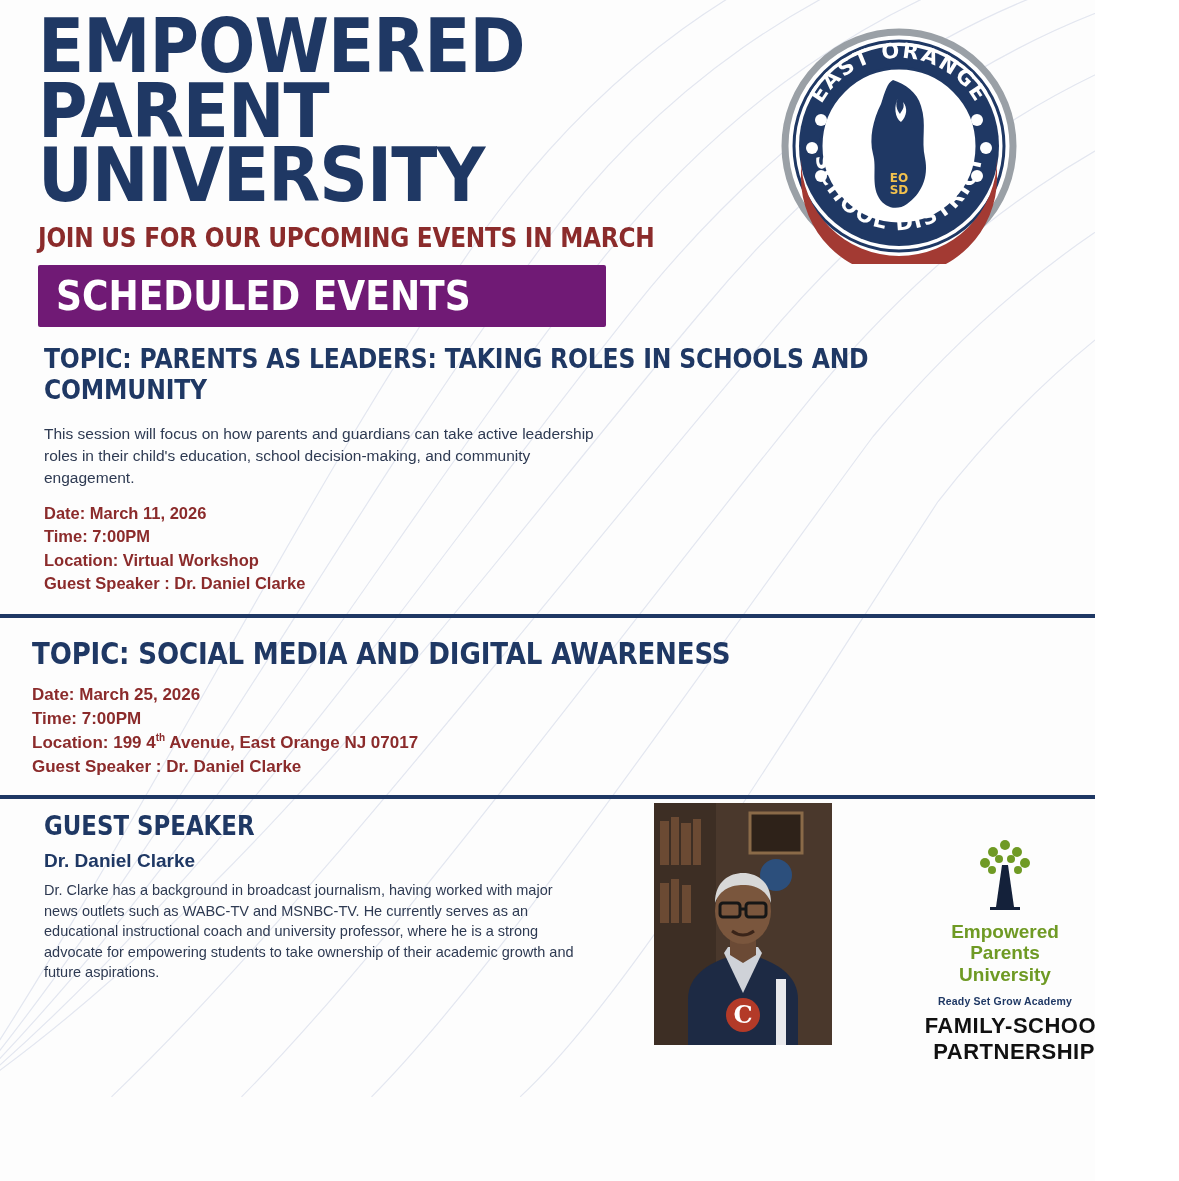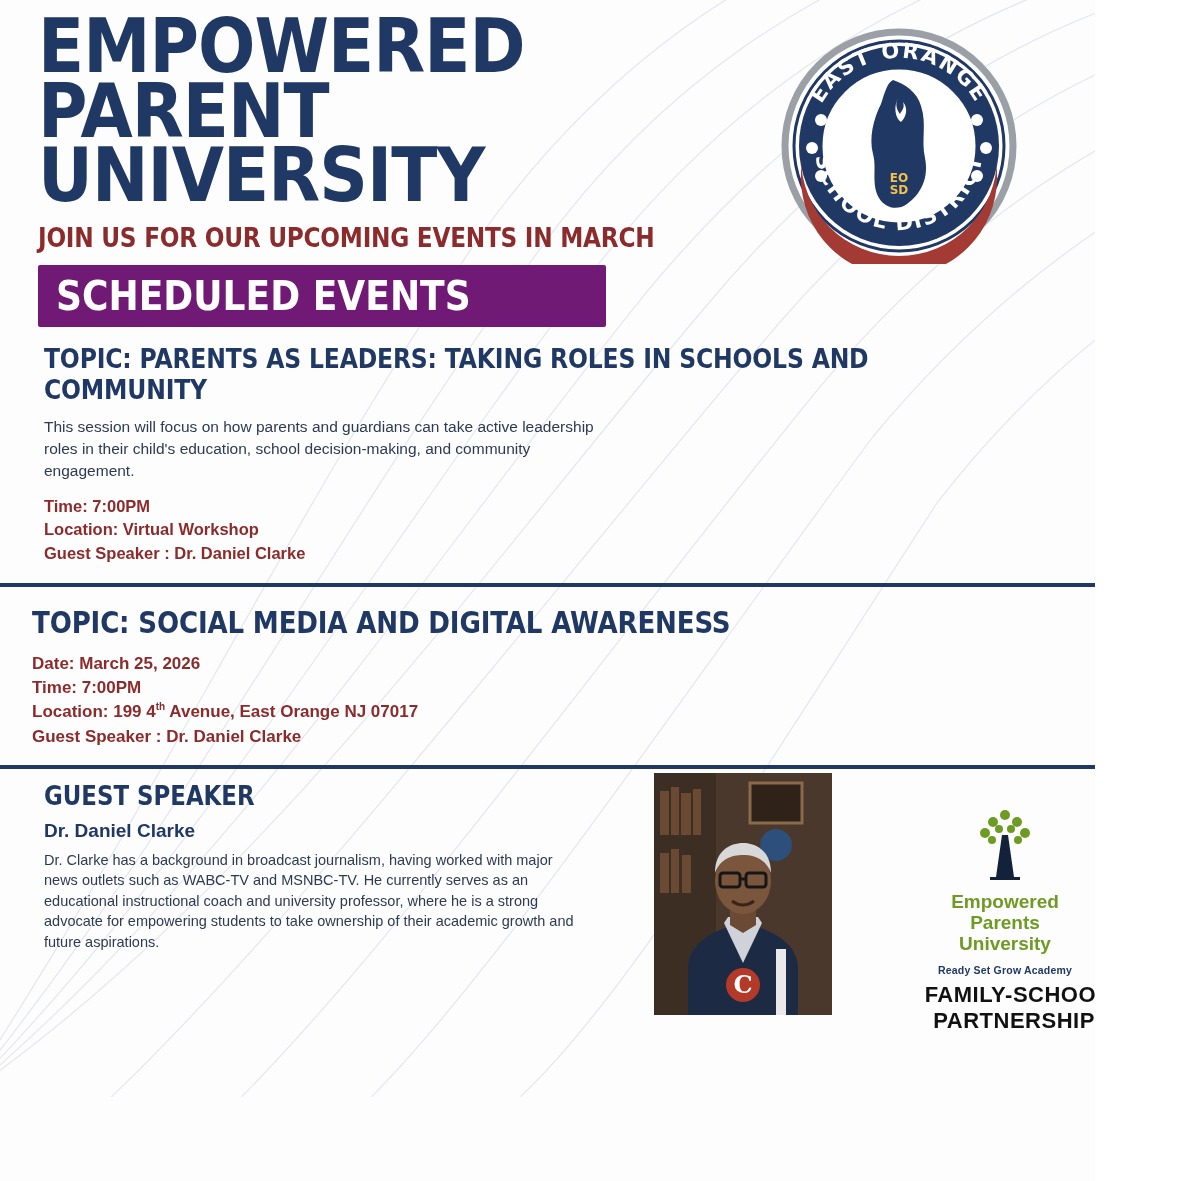--- a/index.html
+++ b/index.html
@@ -92,21 +92,21 @@
     font-weight: bold;
     font-size: 27px;
     letter-spacing: -0.2px;
     transform: scaleX(0.87);
     transform-origin: left center;
   }
   .desc {
     color: #2e3a52;
     font-size: 15.5px;
     line-height: 1.45;
-    margin-top: 11px;
+    margin-top: 18px;
     max-width: 560px;
   }
   .details {
     margin-top: 12px;
     color: #8b2b2b;
     font-weight: bold;
     font-size: 16.5px;
     line-height: 1.42;
   }
   .details sup { font-size: 10px; vertical-align: super; }
@@ -261,20 +261,21 @@
       <path d="M118,68 C113,76 116,82 119,86 C121,82 124,80 122,74 C127,80 126,88 120,94 C114,90 112,78 118,68 Z" fill="#ffffff"></path>
       <text x="118" y="154" font-family="DejaVu Sans, sans-serif" font-size="12" font-weight="bold" fill="#f2c14e" text-anchor="middle">EO</text>
       <text x="118" y="166" font-family="DejaVu Sans, sans-serif" font-size="12" font-weight="bold" fill="#f2c14e" text-anchor="middle">SD</text>
     </svg>
   </div>
 
   <div class="section" id="sec1">
     <div class="topic">TOPIC: PARENTS AS LEADERS: TAKING ROLES IN SCHOOLS AND COMMUNITY</div>
     <div class="desc">This session will focus on how parents and guardians can take active leadership roles in their child's education, school decision-making, and community engagement.</div>
     <div class="details">
+      <div>Date: March 11, 2026</div>
       <div>Time: 7:00PM</div>
       <div>Location: Virtual Workshop</div>
       <div>Guest Speaker : Dr. Daniel Clarke</div>
     </div>
   </div>
 
   <div class="divider"></div>
 
   <div class="section" id="sec2">
     <div class="topic">TOPIC: SOCIAL MEDIA AND DIGITAL AWARENESS</div>

